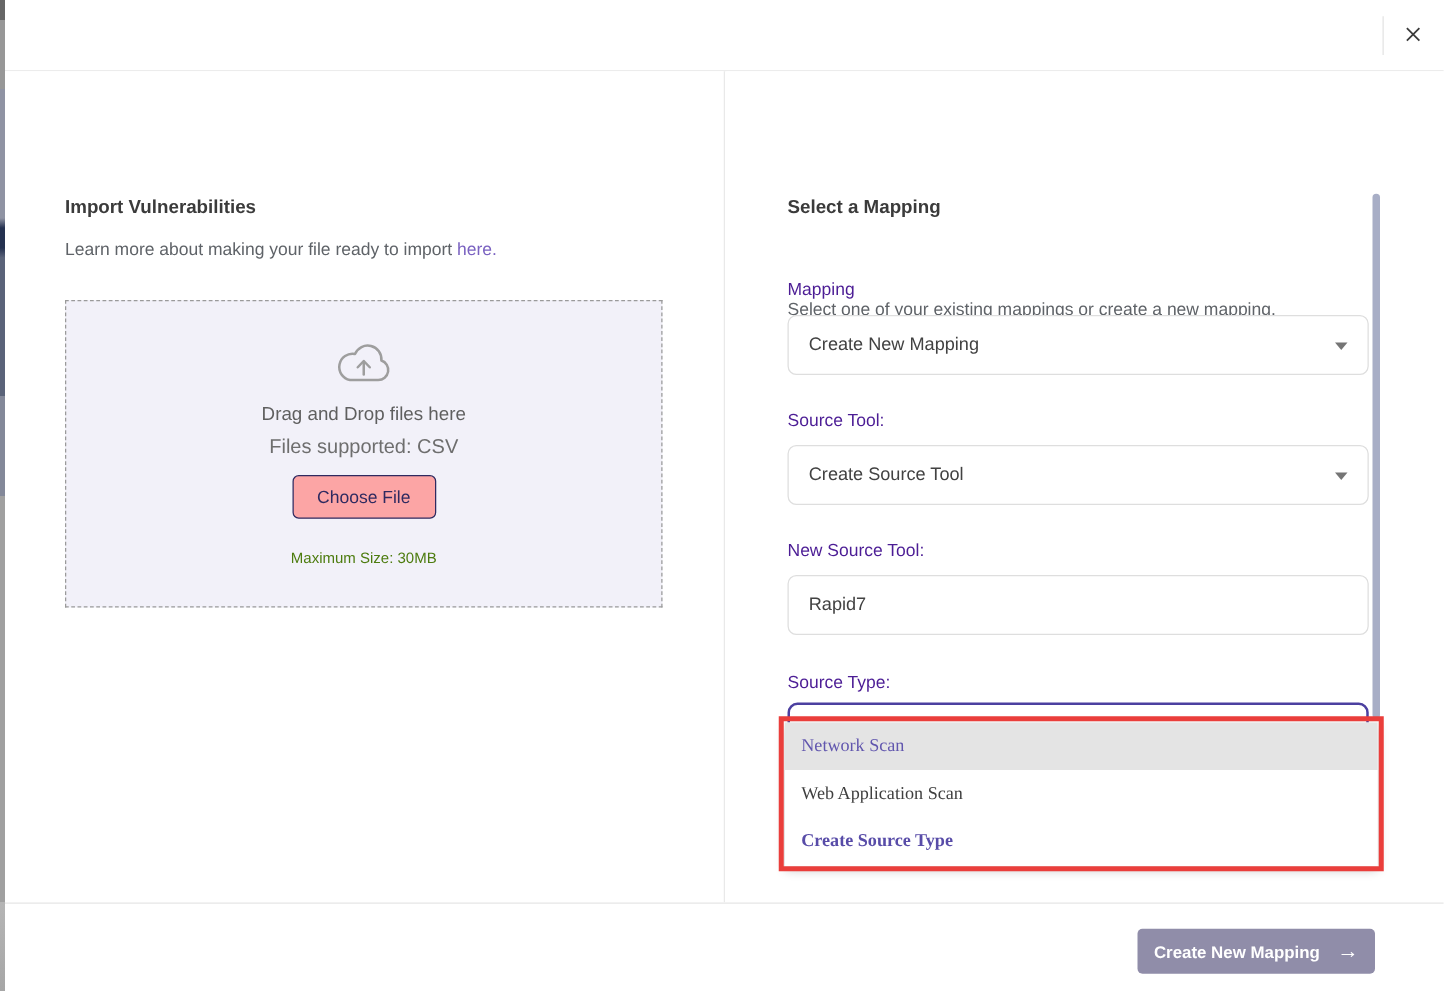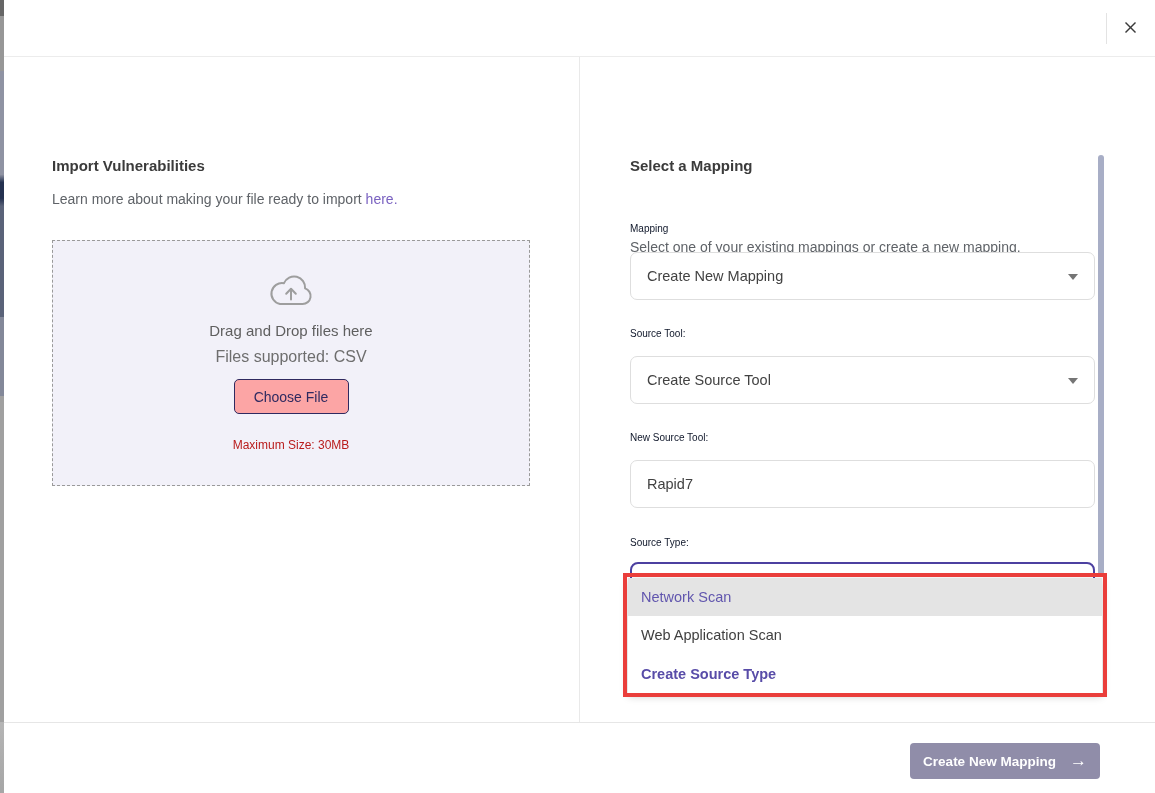--- a/index.html
+++ b/index.html
@@ -36,39 +36,39 @@
 
   
   .dropzone { position:absolute; left:48px; top:183px; width:478px; height:246px;
     background:#f2f1f9; border:1px dashed #9a9a9a; display:flex; flex-direction:column;
     align-items:center; justify-content:center; }
   .dz-drag { font-size:15px; color:#5f5f5f; margin-top:7px; }
   .dz-supported { font-size:16px; color:#6e6e6e; margin-top:9px; }
   .choose-btn { margin-top:13px; width:115px; height:35px; background:#fca5a5;
     border:1.5px solid #2f2a60; border-radius:5px; color:#2f2a60; font-size:14px;
     font-family:"Liberation Sans", sans-serif; cursor:pointer; }
-  .dz-maxsize { font-size:12px; color:#b91c1c; margin-top:24px; }
+  .dz-maxsize { font-size:12px; color:#4d7c0f; margin-top:24px; }
 
   
   .rp-heading { position:absolute; left:49px; top:100px; }
   .rp-desc { position:absolute; left:49px; top:134px;margin-top:48px; }
-  .field-label { position:absolute; left:49px; font-size:10px; color:#0f172a; }
+  .field-label { position:absolute; left:49px; font-size:14px; color:#4c1d95; }
   .field-box { position:absolute; left:49px; width:465px; height:48px; background:#fff;
     border:1px solid #dedede; border-radius:7px; display:flex; align-items:center;
     padding:0 16px; font-size:14.5px; color:#424242; cursor:pointer; }
   .caret { position:absolute; right:16px; top:21px; width:0; height:0;
     border-left:5px solid transparent; border-right:5px solid transparent; border-top:6px solid #757575; }
 
   .select-open { position:absolute; left:49px; top:505px; width:465px; height:48px;
     background:#fff; border:2px solid #4c40a0; border-radius:8px; cursor:pointer; z-index:1; }
 
   .menu { position:absolute; left:47px; top:521px; width:474px; height:115px; background:#fff;
     box-shadow:0 3px 8px rgba(0,0,0,.22); z-index:2; display:flex; flex-direction:column; }
   .menu-item { flex:1; display:flex; align-items:center; padding-left:13px; font-size:14.5px;
-    color:#3f3f3f; cursor:pointer; background:#fff; }
+    color:#3f3f3f; cursor:pointer; background:#fff;font-family:Liberation Serif, serif; }
   .menu-item.highlighted { background:#e4e4e4; color:#6156ae; }
   .menu-item.action { color:#584ca8; font-weight:700; }
 
   .annotation-rect { position:absolute; left:42px; top:516px; width:484px; height:124px;
     border:4px solid #ea3e3b; z-index:3; pointer-events:none; }
 
   .scrollbar-thumb { position:absolute; left:517px; top:98px; width:6px; height:420px;
     background:#a8aec6; border-radius:3px; cursor:pointer; }
 
   

